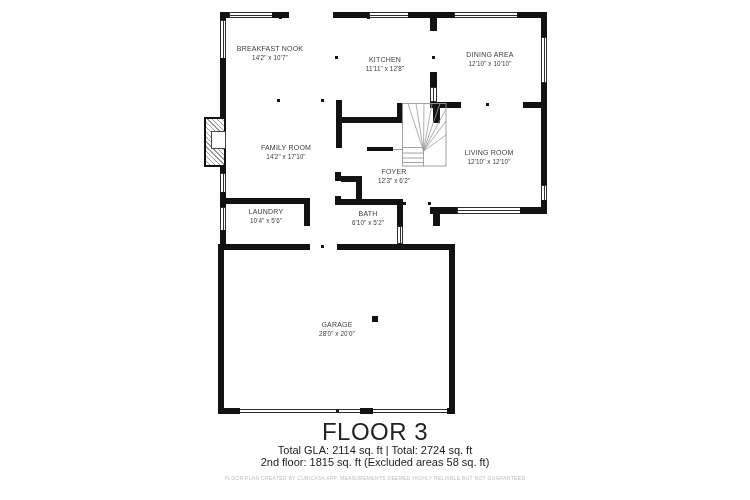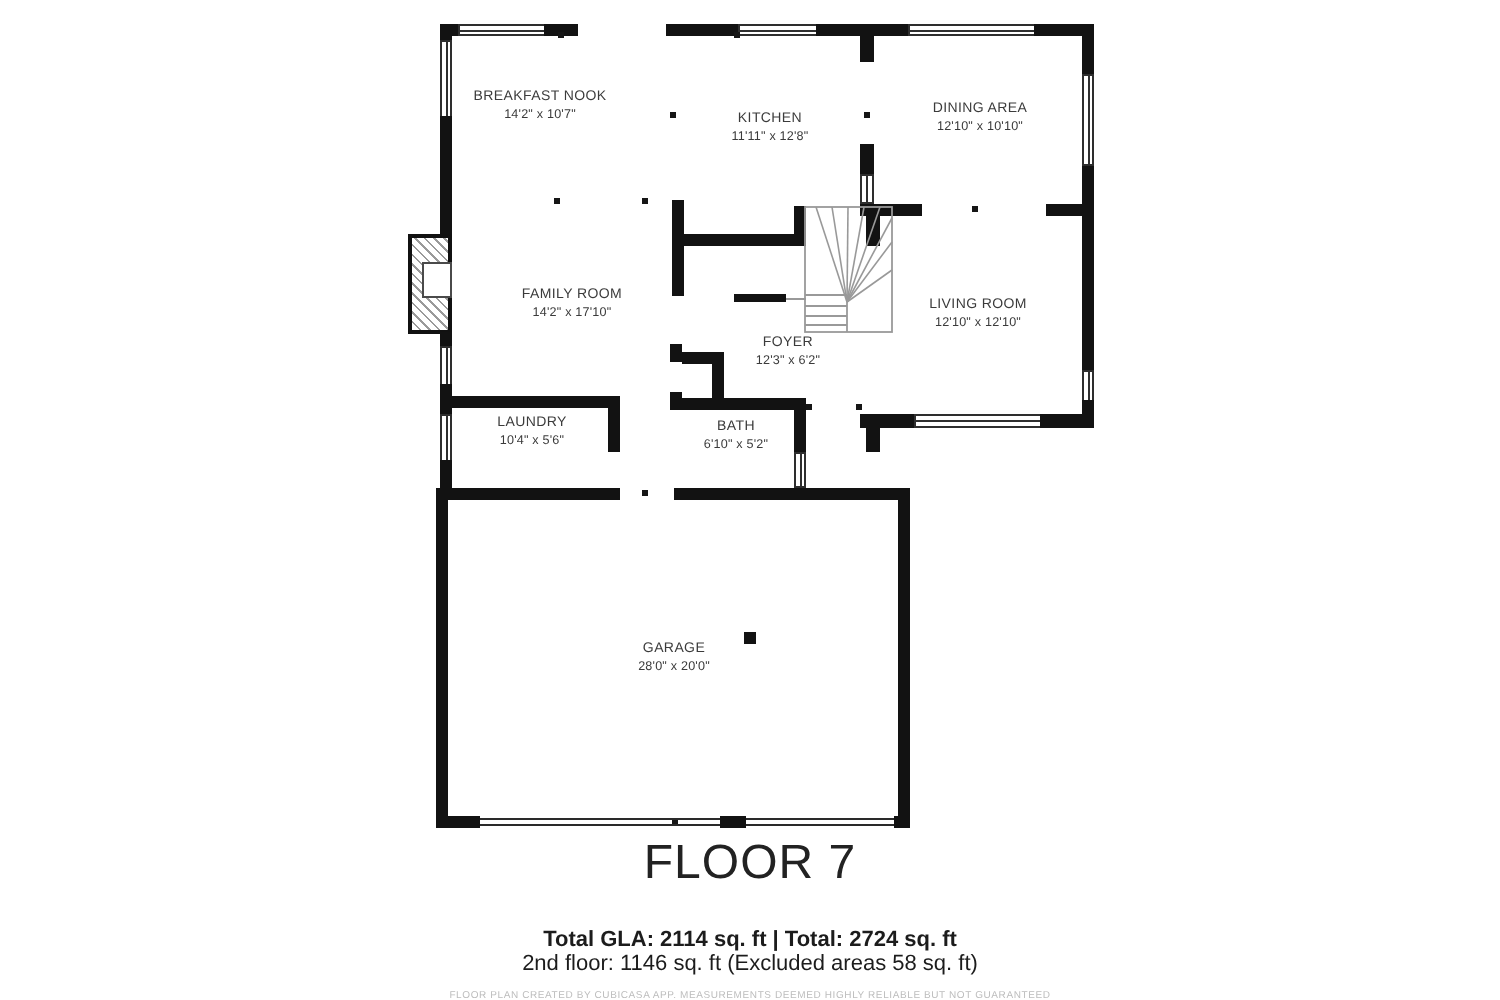--- a/index.html
+++ b/index.html
@@ -25,21 +25,21 @@
   
   .label{position:absolute;transform:translateX(-50%);text-align:center;color:#3b3b3b;
          font-size:7px;line-height:8.5px;letter-spacing:.2px;white-space:nowrap;}
   .label .dim{font-size:6.3px;letter-spacing:.1px;}
   
   #stairs{position:absolute;left:402px;top:103px;}
   
   #footer{position:absolute;left:0;top:419px;width:750px;text-align:center;color:#1c1c1c;}
   #floor-title{font-size:24px;font-weight:500;letter-spacing:.5px;color:#222;line-height:26px;}
   .stat{font-size:11px;line-height:11.5px;}
-  .stat.bold{font-weight:bold;margin-top:20px;}
+  .stat.bold{font-weight:normal;margin-top:0;}
   #disclaimer{margin-top:7px;font-size:5px;letter-spacing:.3px;color:#bdbdbd;}
 </style>
 </head>
 <body>
 
 <div id="canvas">
 
   <div class="w" style="left:222px;top:11.5px;width:8px;height:6.5px"></div>
   <div class="winh" style="left:229px;top:11.5px;width:45px;height:6.5px"></div>
   <div class="w" style="left:272px;top:11.5px;width:17px;height:6.5px"></div>
@@ -166,19 +166,19 @@
   <div class="label" style="left:368px;top:210px">
     <span>BATH</span><br>
     <span class="dim">6'10" x 5'2"</span>
   </div>
   <div class="label" style="left:337px;top:321px">
     <span>GARAGE</span><br>
     <span class="dim">28'0" x 20'0"</span>
   </div>
 
   <div id="footer">
-    <div id="floor-title">FLOOR 7</div>
+    <div id="floor-title">FLOOR 3</div>
     <div class="stat bold">Total GLA: 2114 sq. ft | Total: 2724 sq. ft</div>
-    <div class="stat">2nd floor: 1146 sq. ft (Excluded areas 58 sq. ft)</div>
+    <div class="stat">2nd floor: 1815 sq. ft (Excluded areas 58 sq. ft)</div>
     <div id="disclaimer">FLOOR PLAN CREATED BY CUBICASA APP. MEASUREMENTS DEEMED HIGHLY RELIABLE BUT NOT GUARANTEED</div>
   </div>
 
 </div>
 
 </body></html>

